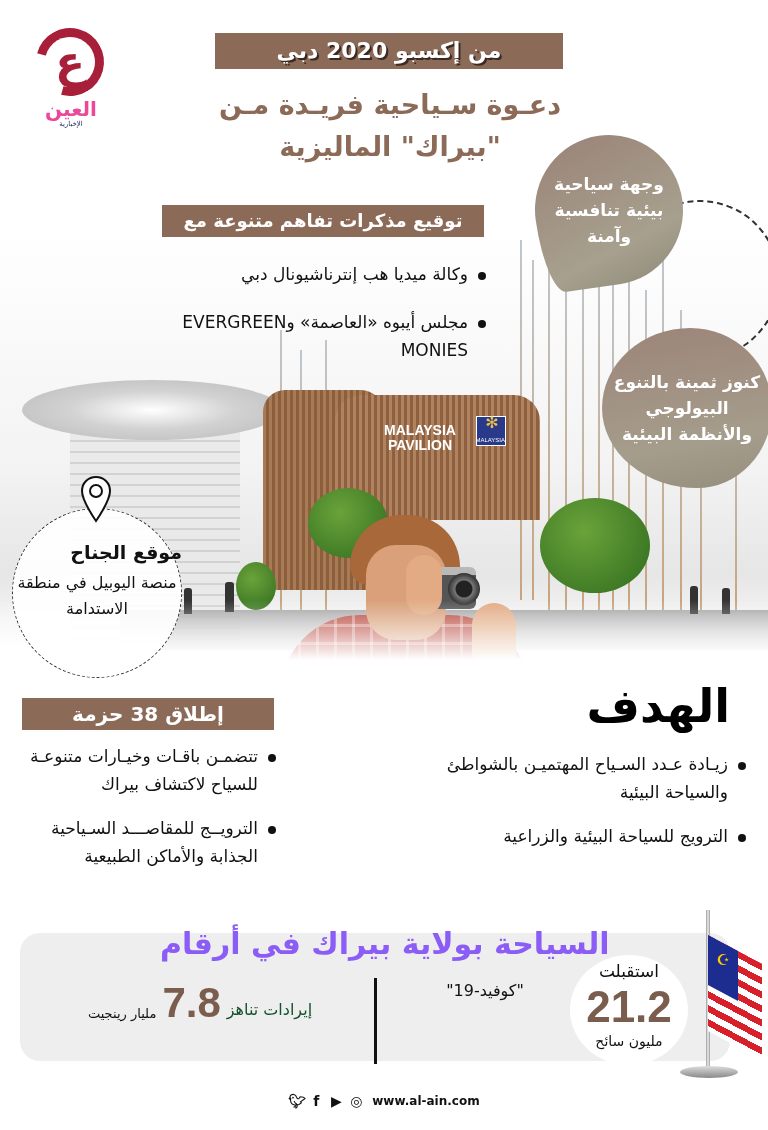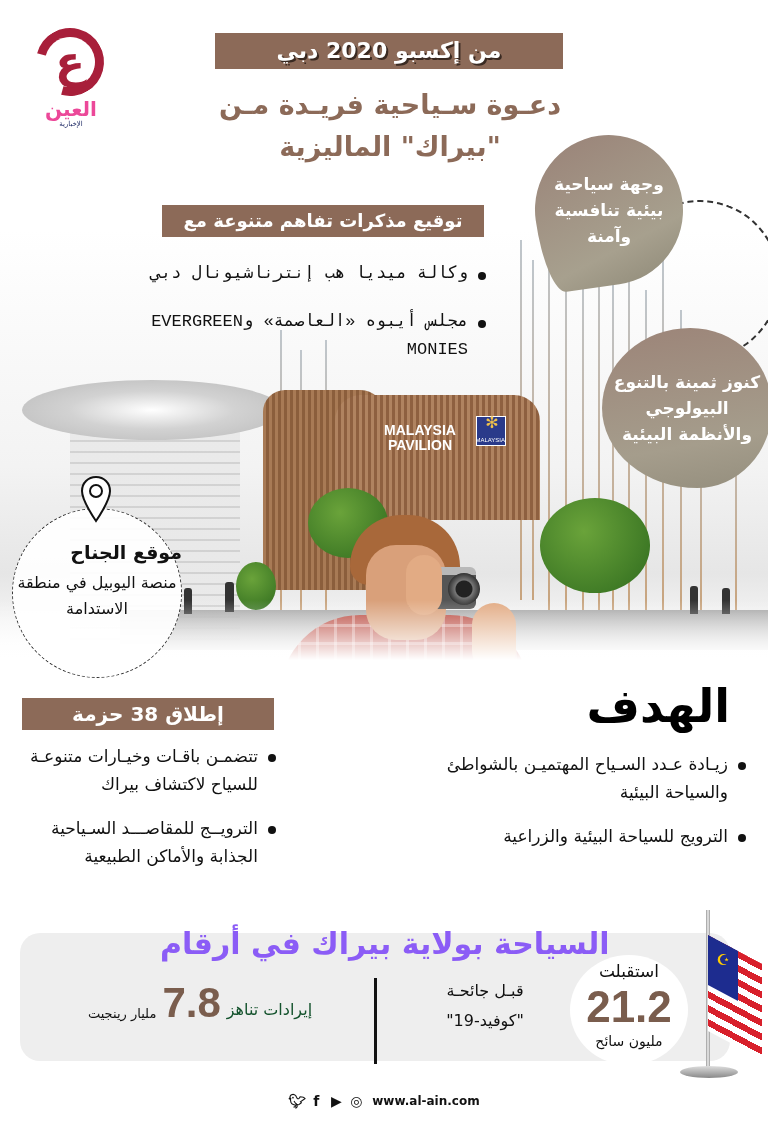--- a/index.html
+++ b/index.html
@@ -21,21 +21,21 @@
   
   .pill { background:#8c6a58; color:#fff; font-size:18px; font-weight:bold; line-height:32px; height:32px; padding:0 12px; text-align:center; }
   .mou-pill { left:162px; top:205px; width:322px; }
   .pkg-pill { left:22px; top:698px; width:252px; font-size:20px; }
 
   
   ul.bl { list-style:none; }
   ul.bl li { position:relative; padding-right:22px; font-size:17px; line-height:28px; color:#111; }
   ul.bl li::before { content:""; position:absolute; right:4px; top:12px; width:8px; height:8px; border-radius:50%; background:#111; }
   .mou-list { left:130px; top:260px; width:360px; }
-  .mou-list li { margin-bottom:20px; font-size:17px;font-family:Liberation Mono, monospace; }
+  .mou-list li { margin-bottom:20px; font-size:17px; }
   .pkg-list { left:12px; top:742px; width:268px; }
   .pkg-list li { margin-bottom:16px; font-size:16px; line-height:26px; }
   .goal-list { left:430px; top:750px; width:320px; }
   .goal-list li { margin-bottom:16px; font-size:16px; line-height:26px; }
 
   .goal-title { left:590px; top:676px; width:140px; text-align:center; font-size:46px; font-weight:bold; color:#000; line-height:60px; }
 
   
   .scene { left:0; top:230px; width:768px; height:430px; overflow:hidden; }
   .scene-sky { position:absolute; inset:0; background:linear-gradient(180deg,#ffffff 0%,#f3f3f3 55%,#e6e6e6 80%,#ffffff 100%); }
@@ -213,21 +213,20 @@
 <div class="abs num-panel"></div>
 <div class="abs num-title">السياحة بولاية بيراك في أرقام</div>
 <div class="abs divider"></div>
 
 <div class="abs visitors-circle"></div>
 <div class="abs v-top">استقبلت</div>
 <div class="abs v-num">21.2</div>
 <div class="abs v-bottom">مليون سائح</div>
 
 <div class="abs covid">
-  <div>قبـل جائحـة</div>
   <div>"كوفيد-19"</div>
 </div>
 
 <div class="abs rev">
   <span class="rev-a">إيرادات تناهز</span>
   <span class="rev-num">7.8</span>
   <span class="rev-b">مليار رينجيت</span>
 </div>
 
 <div class="abs flag-pole"></div>

